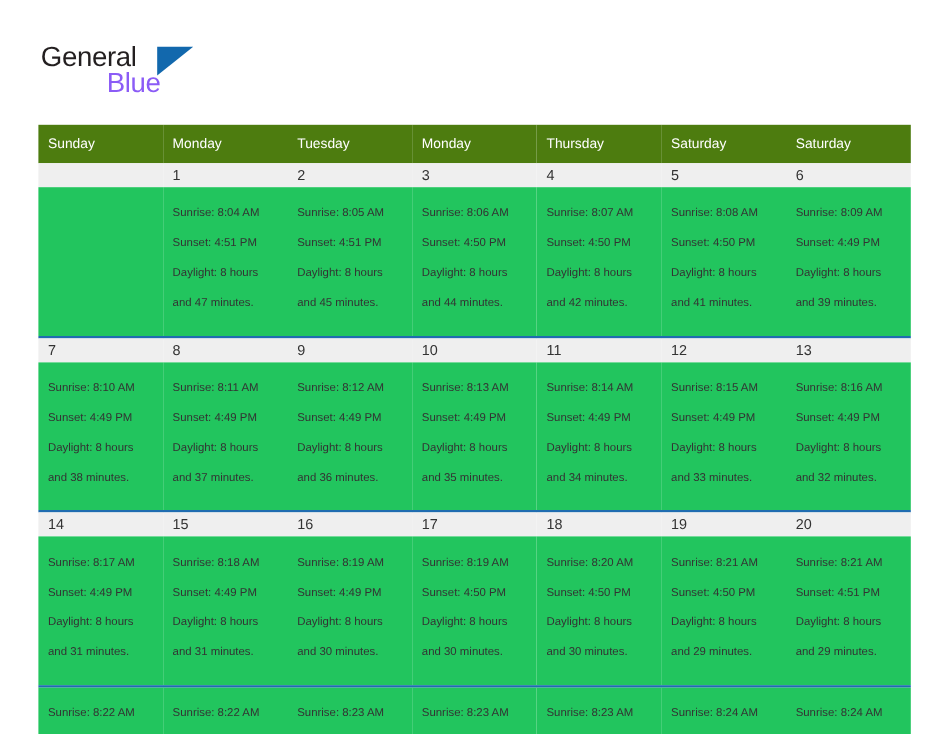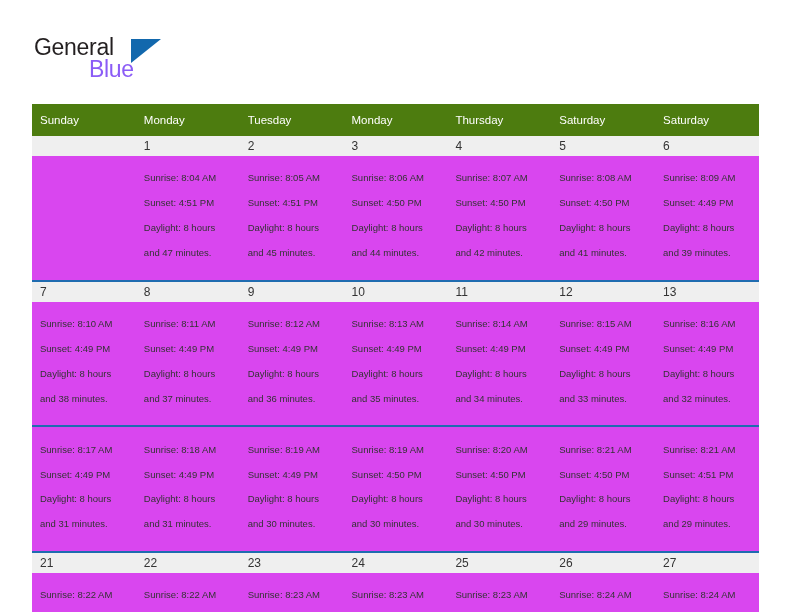--- a/index.html
+++ b/index.html
@@ -116,21 +116,21 @@
   td.daynum {
     background: #efefef;
     font-size: 12px;
     color: #333333;
     padding: 3px 0 3px 8px;
     height: 14px;
     vertical-align: top;
     border: none;
   }
   td.detail {
-    background: #d946ef;
+    background: #22c55e;
     font-size: 9.5px;
     color: #333333;
     line-height: 12.4px;
     padding: 4px 6px 8px 8px;
     height: 56px;
     vertical-align: top;
     border: none;
     white-space: pre-line;
   }
   .detail-line {
@@ -284,20 +284,29 @@
             <span class="detail-line">Sunrise: 8:16 AM</span>
             <span class="detail-line">Sunset: 4:49 PM</span>
             <span class="detail-line">Daylight: 8 hours</span>
             <span class="detail-line">and 32 minutes.</span>
           </td>
         </tr>
         <tr class="week-sep">
             <td colspan="7"></td>
           </tr>
 
+        <tr class="daynum-row">
+          <td class="daynum">14</td>
+          <td class="daynum">15</td>
+          <td class="daynum">16</td>
+          <td class="daynum">17</td>
+          <td class="daynum">18</td>
+          <td class="daynum">19</td>
+          <td class="daynum">20</td>
+        </tr>
         <tr class="detail-row">
           <td class="detail">
             <span class="detail-line">Sunrise: 8:17 AM</span>
             <span class="detail-line">Sunset: 4:49 PM</span>
             <span class="detail-line">Daylight: 8 hours</span>
             <span class="detail-line">and 31 minutes.</span>
           </td>
           <td class="detail">
             <span class="detail-line">Sunrise: 8:18 AM</span>
             <span class="detail-line">Sunset: 4:49 PM</span>
@@ -332,29 +341,20 @@
             <span class="detail-line">Sunrise: 8:21 AM</span>
             <span class="detail-line">Sunset: 4:51 PM</span>
             <span class="detail-line">Daylight: 8 hours</span>
             <span class="detail-line">and 29 minutes.</span>
           </td>
         </tr>
         <tr class="week-sep">
             <td colspan="7"></td>
           </tr>
 
-        <tr class="daynum-row">
-          <td class="daynum">21</td>
-          <td class="daynum">22</td>
-          <td class="daynum">23</td>
-          <td class="daynum">24</td>
-          <td class="daynum">25</td>
-          <td class="daynum">26</td>
-          <td class="daynum">27</td>
-        </tr>
         <tr class="detail-row">
           <td class="detail">
             <span class="detail-line">Sunrise: 8:22 AM</span>
             
             
             
           </td>
           <td class="detail">
             <span class="detail-line">Sunrise: 8:22 AM</span>
             

